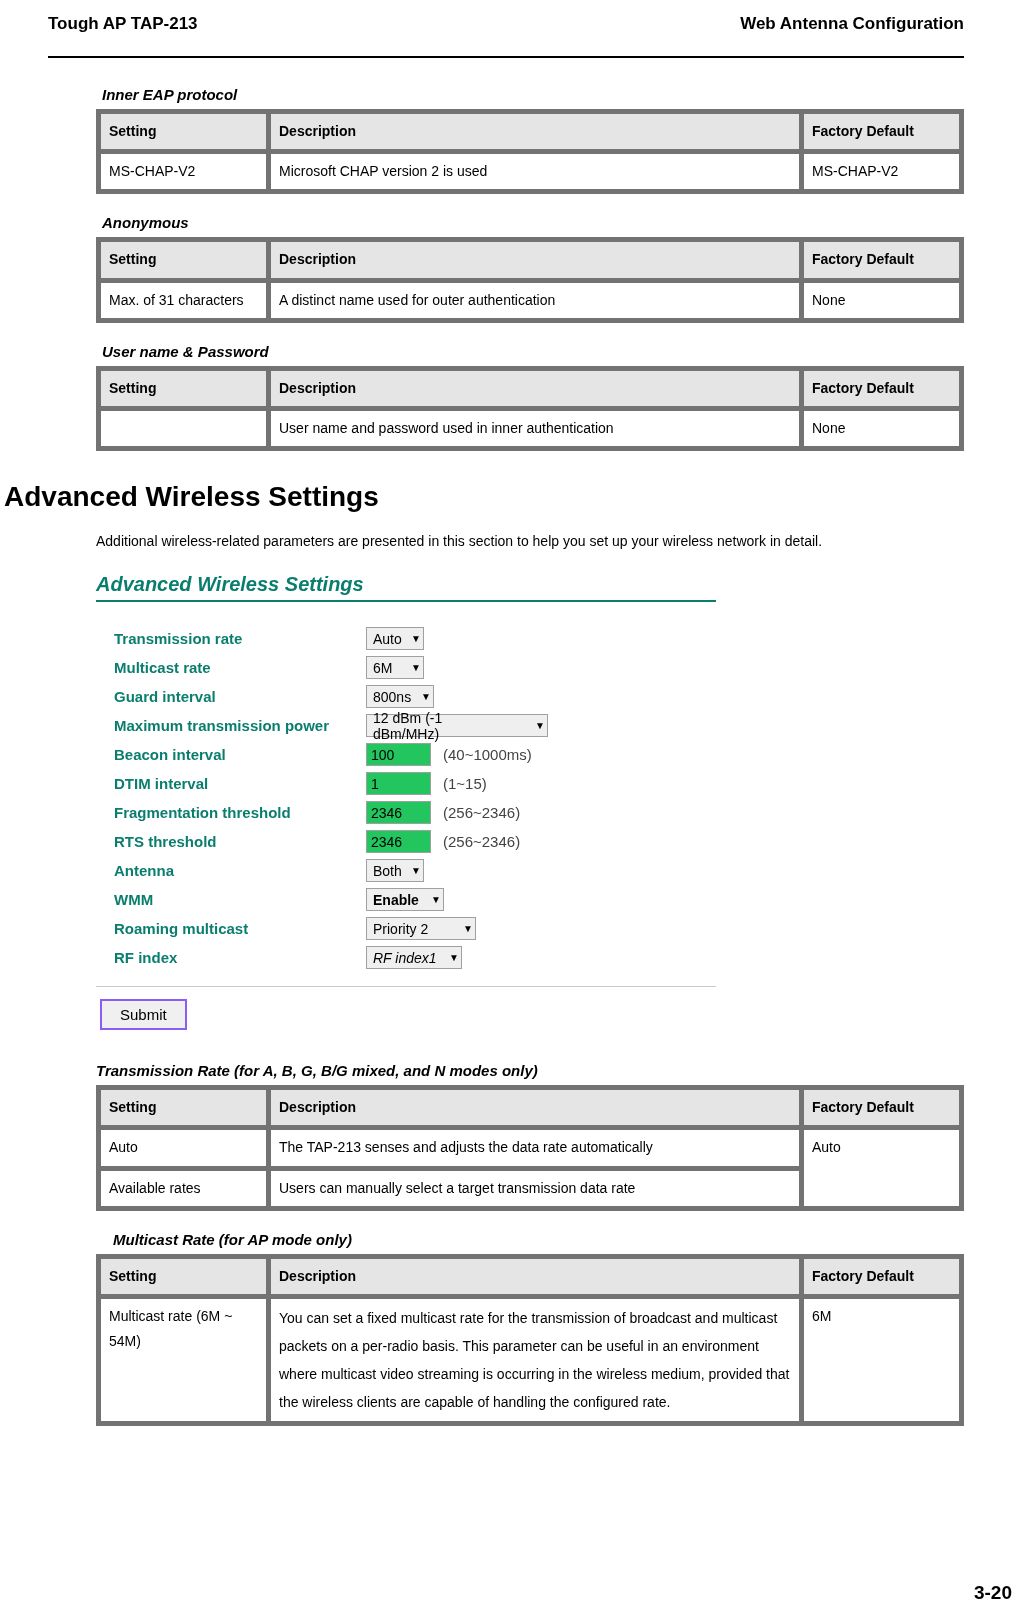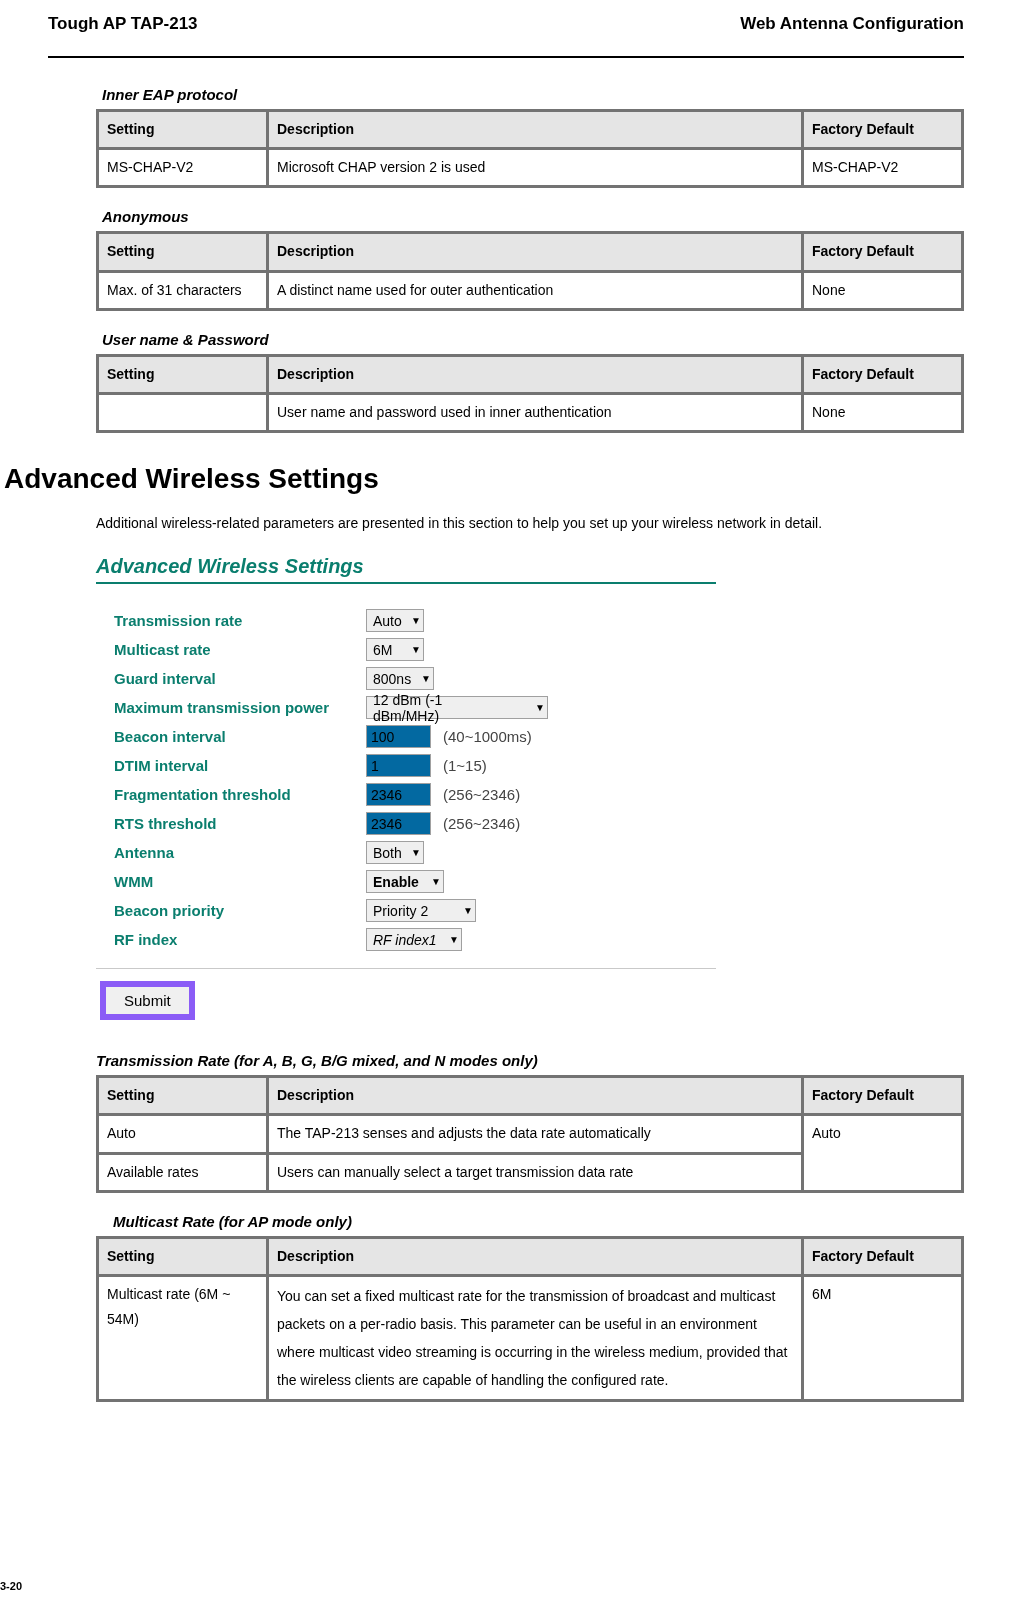--- a/index.html
+++ b/index.html
@@ -33,21 +33,21 @@
     margin: 0 0 6px 6px;
   }
 
   table.settings {
     border-collapse: collapse;
     width: 100%;
     margin-bottom: 20px;
     font-size: 14px;
   }
   table.settings th, table.settings td {
-    border: 3px solid #737373;
+    border: 5px solid #737373;
     padding: 5px 8px;
     text-align: left;
     vertical-align: top;
     line-height: 1.8;
   }
   table.settings th { background: #e5e5e5; font-weight: bold; }
   table.settings td.desc { line-height: 2.0; }
   .col-setting { width: 170px; }
   .col-default { width: 160px; }
 
@@ -85,41 +85,41 @@
   }
   .ctl-select, .ctl-text {
     font-family: Arial, sans-serif;
     font-size: 14px;
     height: 23px;
     background: #efefef;
     border: 1px solid #a0a0a0;
     padding: 1px 2px 1px 6px;
   }
   .ctl-select { background: #efefef; }
-  .ctl-text { background: #0369a1; width: 65px; text-align: left; padding-left: 4px; }
+  .ctl-text { background: #22c55e; width: 65px; text-align: left; padding-left: 4px; }
   .hint { margin-left: 12px; color: #444; }
   .sel-caret { display:inline-flex; align-items:center; justify-content:space-between; }
   .sel-caret .caret { margin-left: 6px; font-size: 10px; }
   .hr-thin { border: none; border-top: 1px solid #c9c9c9; width: 620px; margin: 14px 0 12px 0; }
   .submit-btn {
     font-family: Arial, sans-serif;
     font-size: 15px;
     padding: 5px 18px;
-    border: 6px solid #8b5cf6;
+    border: 2px solid #8b5cf6;
     background: #f0f0f0;
     margin-left: 4px;
   }
 
   .footer-num {
     position: absolute;
-    bottom: 28px;
+    bottom: 16px;
     width: 100%;
-    text-align: left;
-    font-weight: bold;
-    font-size: 11px;
+    text-align: right;
+    font-weight: bold;
+    font-size: 19px;
   }
 </style>
 </head>
 <body>
 
 <div class="page">
   <div class="hdr-row">
     <span>Tough AP TAP-213</span>
     <span>Web Antenna Configuration</span>
   </div>
@@ -264,21 +264,21 @@
               </span>
             </div>
             <div class="form-row">
               <div class="form-label">WMM</div>
               <span class="ctl-select sel-caret" style="width: 78px; font-weight: bold;">
                 <span>Enable</span>
                 <span class="caret">▼</span>
               </span>
             </div>
             <div class="form-row">
-              <div class="form-label">Beacon priority</div>
+              <div class="form-label">Roaming multicast</div>
               <span class="ctl-select sel-caret" style="width: 110px;">
                 <span>Priority 2</span>
                 <span class="caret">▼</span>
               </span>
             </div>
             <div class="form-row">
               <div class="form-label">RF index</div>
               <span class="ctl-select sel-caret" style="width: 96px; font-style: italic;">
                 <span>RF index1</span>
                 <span class="caret">▼</span>

